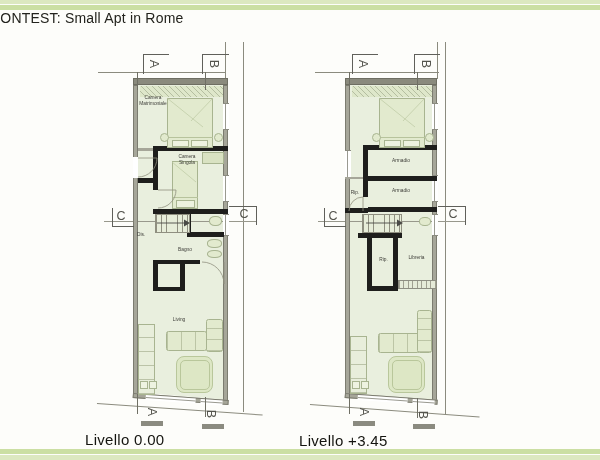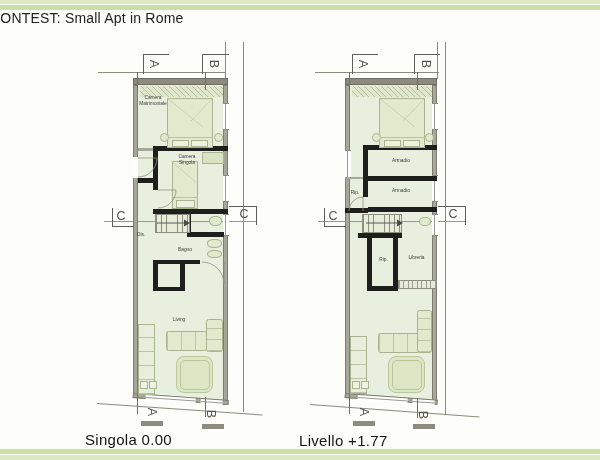--- a/index.html
+++ b/index.html
@@ -156,21 +156,21 @@
     <div class="abs mletter rot90" style="left:203px;top:406px;width:16px;height:16px;">B</div>
     <div class="abs mbar" style="left:202px;top:424px;width:22px;height:4.5px;"></div>
 
     <div class="abs bline" style="left:112px;top:208px;width:1.3px;height:19px;"></div>
     <div class="abs bline" style="left:112px;top:225.5px;width:22px;height:1.3px;"></div>
     <div class="abs mletter" style="left:114px;top:209px;width:14px;height:14px;">C</div>
     <div class="abs bline" style="left:229px;top:205.5px;width:28px;height:1.3px;"></div>
     <div class="abs bline" style="left:255.7px;top:205.5px;width:1.3px;height:19px;"></div>
     <div class="abs mletter" style="left:237px;top:207px;width:14px;height:14px;">C</div>
 
-    <div class="abs caption" style="left:85px;top:431px;">Singola 0.00</div>
+    <div class="abs caption" style="left:85px;top:431px;">Livello 0.00</div>
   </div>
 
   <div>
 
     <div class="abs thin" style="left:315px;top:72px;width:124px;height:.8px;"></div>
     <div class="abs thin" style="left:437px;top:42px;width:.8px;height:37px;"></div>
     <div class="abs thin" style="left:445px;top:42px;width:.8px;height:372px;"></div>
     <div class="abs thin" style="left:310px;top:404px;width:170px;height:.8px;transform:rotate(4.2deg);transform-origin:0 0;"></div>
 
     <div class="abs fill" style="left:345px;top:78px;width:92px;height:324px;clip-path:polygon(0 0,100% 0,100% 100%,0 97.5%);"></div>
@@ -260,21 +260,21 @@
     <div class="abs mletter rot90" style="left:415px;top:407px;width:16px;height:16px;">B</div>
     <div class="abs mbar" style="left:413px;top:424px;width:22px;height:4.5px;"></div>
 
     <div class="abs bline" style="left:324px;top:208px;width:1.3px;height:19px;"></div>
     <div class="abs bline" style="left:324px;top:225.5px;width:22px;height:1.3px;"></div>
     <div class="abs mletter" style="left:326px;top:209px;width:14px;height:14px;">C</div>
     <div class="abs bline" style="left:438px;top:205.5px;width:28px;height:1.3px;"></div>
     <div class="abs bline" style="left:464.7px;top:205.5px;width:1.3px;height:19px;"></div>
     <div class="abs mletter" style="left:446px;top:207px;width:14px;height:14px;">C</div>
 
-    <div class="abs caption" style="left:299px;top:432px;">Livello +1.77</div>
+    <div class="abs caption" style="left:299px;top:432px;">Livello +3.45</div>
   </div>
 
   <svg class="overlay" width="600" height="460" viewBox="0 0 600 460">
 
     <path d="M138 158 L157 158 A19 19 0 0 1 138 177" fill="none" stroke="#90907f" stroke-width="0.8"></path>
     <path d="M158 190 L176 190 A18 18 0 0 1 158 208" fill="none" stroke="#90907f" stroke-width="0.8"></path>
     <path d="M224 262 L224 284 M202 262 A22 22 0 0 1 224 284" fill="none" stroke="#90907f" stroke-width="0.8"></path>
     <path d="M363 211 L363 197 A14 14 0 0 0 349 211" fill="none" stroke="#90907f" stroke-width="0.8"></path>
 
     <path d="M167 98 L203 127 M213 98 L191 121" fill="none" stroke="#bcc8a2" stroke-width="0.7"></path>

